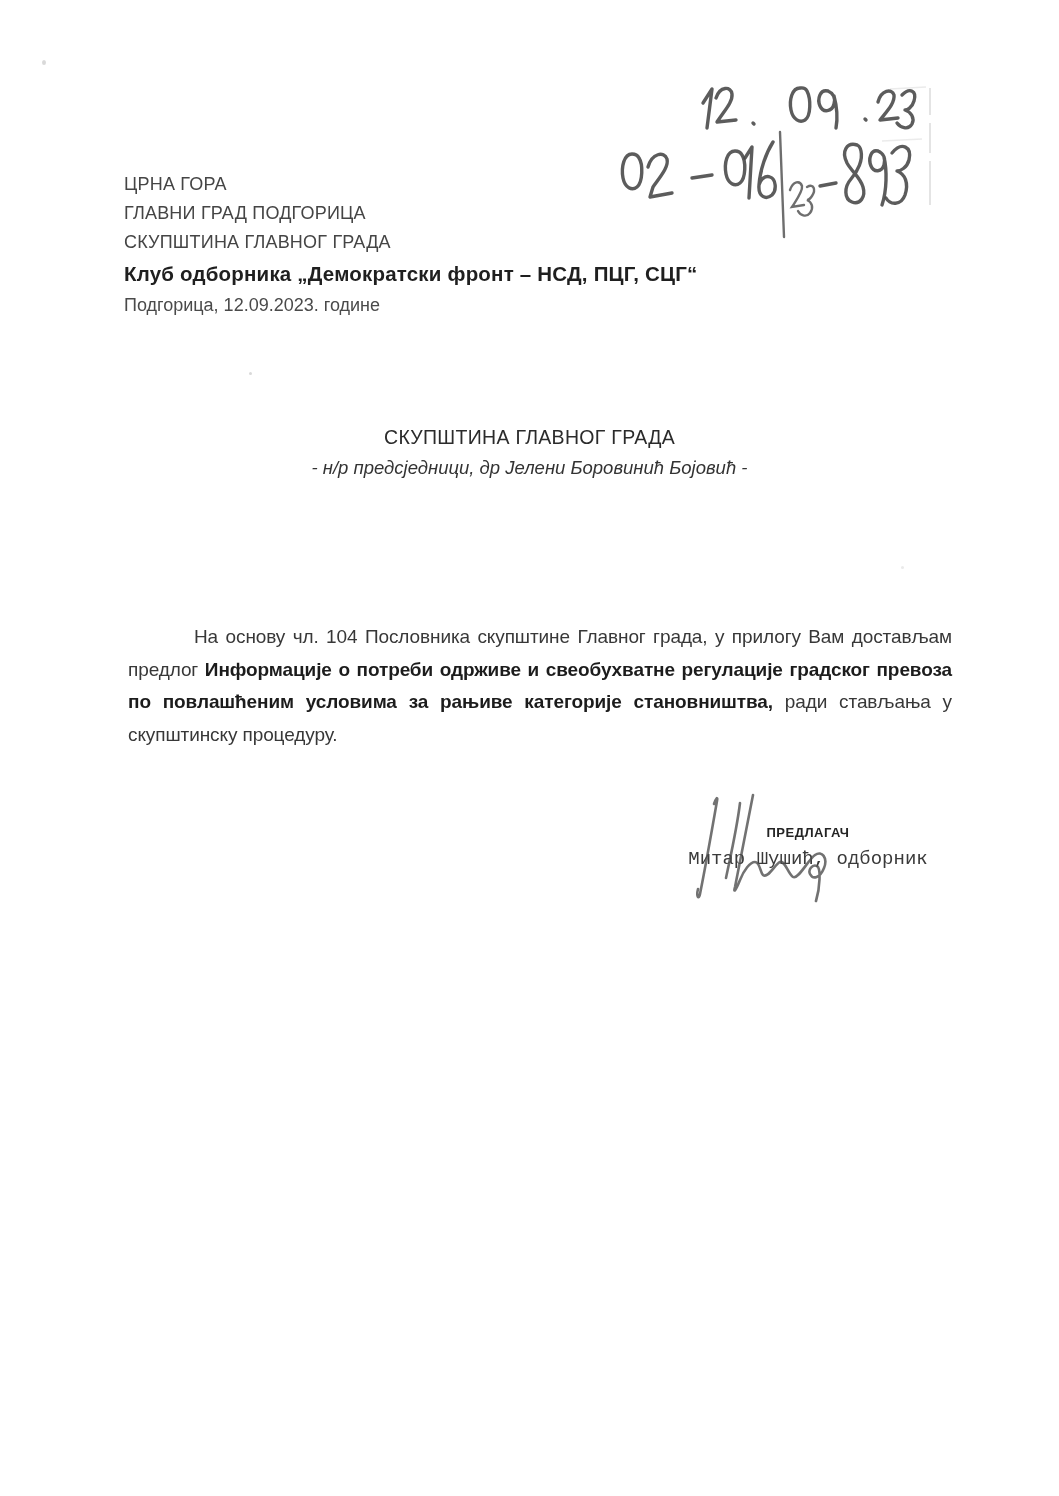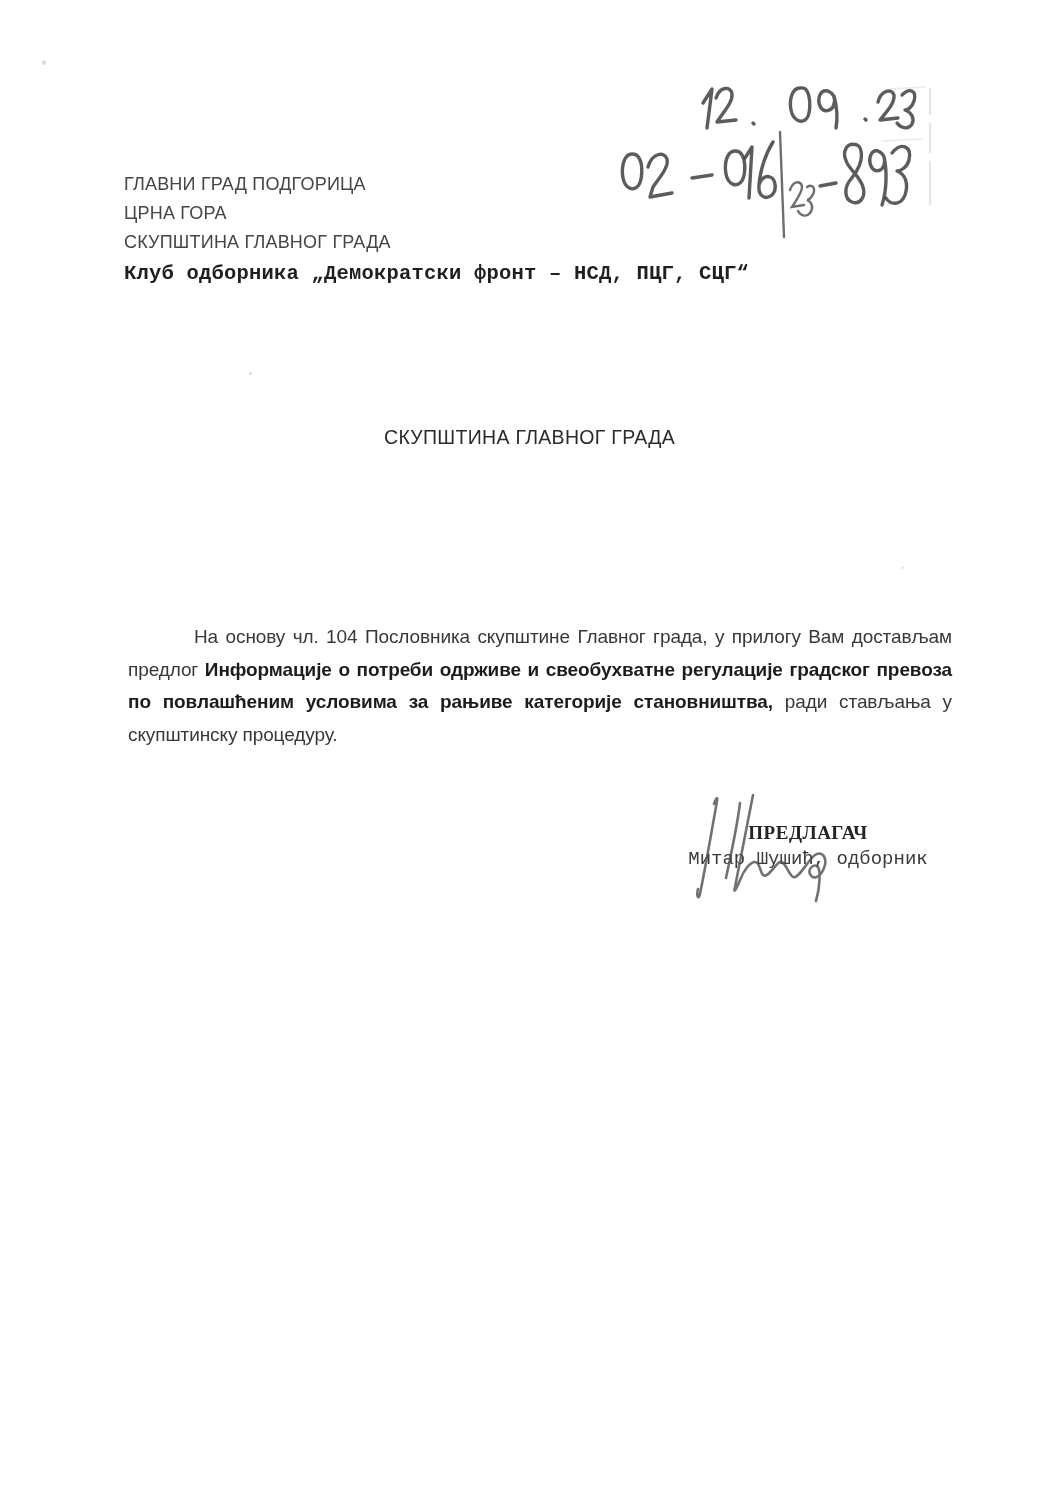--- a/index.html
+++ b/index.html
@@ -9,21 +9,21 @@
     margin:0 auto;
     background:#ffffff;
     font-family:"Liberation Sans", sans-serif;
     color:#383838;
     overflow:hidden;
   }
   
   .letterhead{position:absolute;left:124px;top:170px;width:640px;}
   .lh-line{font-size:18px;line-height:29px;color:#454545;letter-spacing:0.2px;}
   .lh-club{
-    font-family:Liberation Mono, monospace;
+    font-family:Liberation Sans, sans-serif;
     font-weight:bold;font-size:20.5px;line-height:33px;color:#1f1f1f;
     letter-spacing:0.2px;
   }
   .lh-date{font-size:18px;line-height:31px;color:#4a4a4a;}
   
   .stamp-svg{position:absolute;left:590px;top:75px;}
   .hw{stroke:#464646;stroke-width:3.4;fill:none;stroke-linecap:round;stroke-linejoin:round;opacity:0.88;}
   .hw-thin{stroke:#555555;stroke-width:2.4;fill:none;stroke-linecap:round;opacity:0.85;}
   .faint{stroke:#dedede;stroke-width:1.6;fill:none;}
   
@@ -34,21 +34,21 @@
   .body-par{
     position:absolute;left:120px;top:613px;width:824px;
     font-size:19px;line-height:32.5px;
     text-align:justify;text-indent:66px;
     color:#383838;letter-spacing:-0.1px;
     margin:8px;
   }
   .body-par b{color:#1c1c1c;}
   
   .sig-block{position:absolute;left:688px;top:820px;width:240px;text-align:center;}
-  .sig-role{font-weight:bold;font-size:19px;color:#242424;letter-spacing:0.5px;line-height:26px;font-family:Liberation Serif, serif;}
+  .sig-role{font-weight:bold;font-size:13px;color:#242424;letter-spacing:0.5px;line-height:26px;}
   .sig-name{font-size:19px;color:#3a3a3a;line-height:27px;white-space:nowrap;font-family:Liberation Mono, monospace;}
   .sig-svg{position:absolute;left:680px;top:782px;pointer-events:none;}
   .scribble{stroke:#4f4f4f;stroke-width:2.6;fill:none;stroke-linecap:round;stroke-linejoin:round;opacity:0.8;}
   
   .speck{position:absolute;background:#b9b9b9;border-radius:50%;opacity:0.55;}
 </style>
 </head>
 <body>
 
 <div class="page">
@@ -84,28 +84,30 @@
       <path class="hw-thin" d="M200,115 C203,106 210,105 212,111 C213,116 207,124 202,132 L214,130"></path>
       <path class="hw-thin" d="M217,112 C224,108 226,115 222,121 C220,124 218,125 217,125 C222,127 224,133 220,138 C216,143 210,140 208,136"></path>
       <path class="hw" d="M230,111 L246,108"></path>
       <path class="hw" d="M267,70 C257,67 251,76 257,88 C262,97 270,102 273,112 C276,122 270,130 262,127 C254,124 254,112 261,104 C268,96 273,85 271,76 C270,71 267,70 267,70"></path>
       <path class="hw" d="M288,76 C281,74 278,84 281,91 C284,98 292,97 294,90 C296,83 293,78 288,76 M294,82 C297,95 297,115 292,130"></path>
       <path class="hw" d="M302,78 C312,66 322,72 319,85 C317,93 310,96 307,96 C315,99 319,108 315,120 C311,131 300,130 296,123"></path>
     </g>
   </svg>
 
   <div class="letterhead">
+    <div class="lh-line">ЦРНА ГОРА</div>
     <div class="lh-line">ГЛАВНИ ГРАД ПОДГОРИЦА</div>
-    <div class="lh-line">ЦРНА ГОРА</div>
     <div class="lh-line">СКУПШТИНА ГЛАВНОГ ГРАДА</div>
     <div class="lh-club">Клуб одборника „Демократски фронт – НСД, ПЦГ, СЦГ“</div>
+    <div class="lh-date">Подгорица, 12.09.2023. године</div>
   </div>
 
   <div class="addressee">
     <div class="addr-title">СКУПШТИНА ГЛАВНОГ ГРАДА</div>
+    <div class="addr-att">- н/р предсједници, др Јелени Боровинић Бојовић -</div>
   </div>
 
   <p class="body-par"><span>На основу чл. 104 Пословника скупштине Главног града, у прилогу Вам достављам предлог </span><b>Информације о потреби одрживе и свеобухватне регулације градског превоза по повлашћеним условима за рањиве категорије становништва,</b><span> ради стављања у скупштинску процедуру.</span></p>
 
   <div class="sig-block">
     <div class="sig-role">ПРЕДЛАГАЧ</div>
     <div class="sig-name">Митар Шушић, одборник</div>
   </div>
 
   <svg class="sig-svg" width="160" height="135" viewBox="0 0 160 135">

